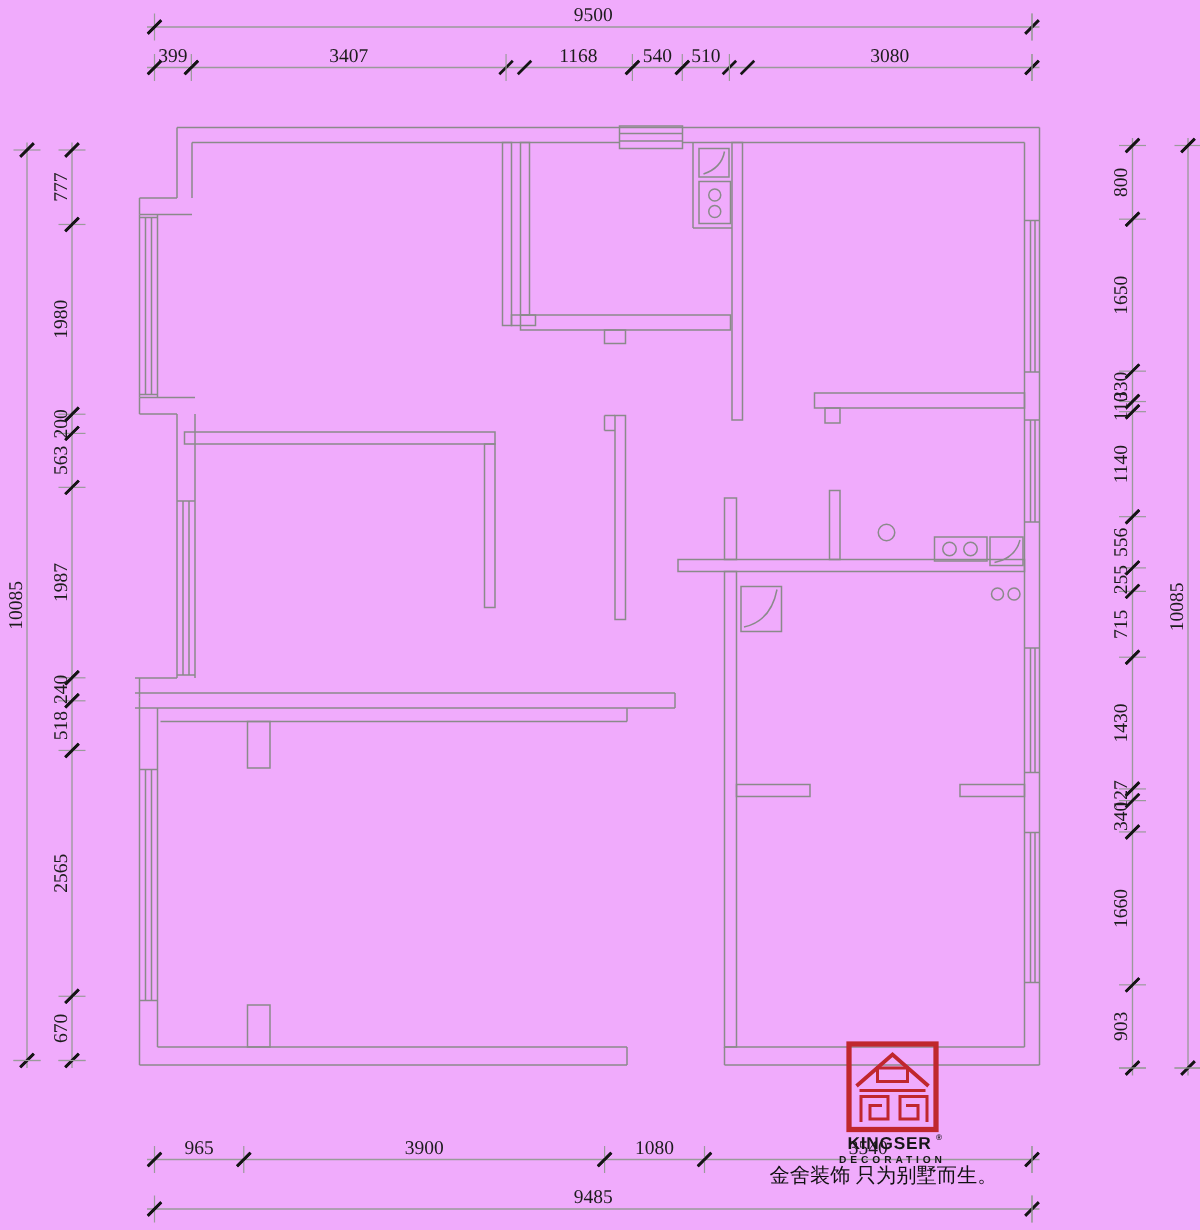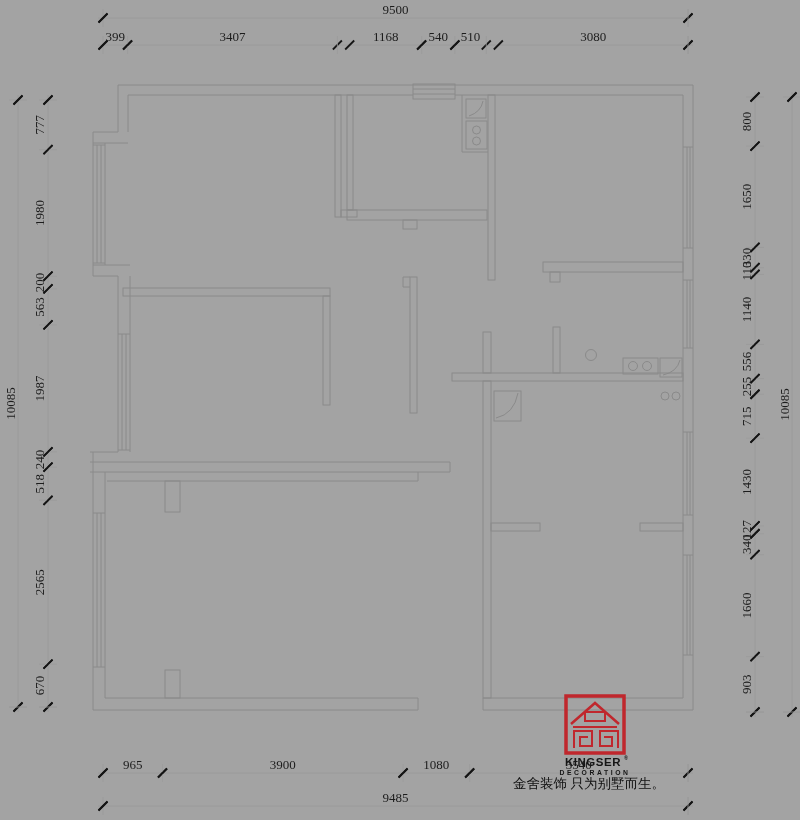--- a/index.html
+++ b/index.html
@@ -1,16 +1,16 @@
 <!DOCTYPE html>
 <html><head>
 <meta charset="utf-8">
 <style>
   html,body{margin:0;padding:0;background:#ffffff;}
-  #stage{position:relative;width:800px;height:820px;background:#a3a3a3;overflow:hidden;
+  #stage{position:relative;width:800px;height:820px;background:#f0abfc;overflow:hidden;
          font-family:"Liberation Serif",serif;}
   svg{position:absolute;left:0;top:0;}
   .w{stroke:#8a8a8a;stroke-width:1;fill:none;}
   .fx{stroke:#8a8a8a;stroke-width:1;fill:none;}
   .dim-line{stroke:#9a9a9a;stroke-width:0.9;}
   .ext-line{stroke:#9a9a9a;stroke-width:0.8;}
   .tick{stroke:#151515;stroke-width:1.8;}
   .dim-label{font-family:"Liberation Serif",serif;font-size:13px;fill:#1c1c1c;}
   .brand{font-family:"Liberation Sans",sans-serif;font-weight:bold;font-size:11.5px;
          letter-spacing:0.5px;fill:#161616;}

